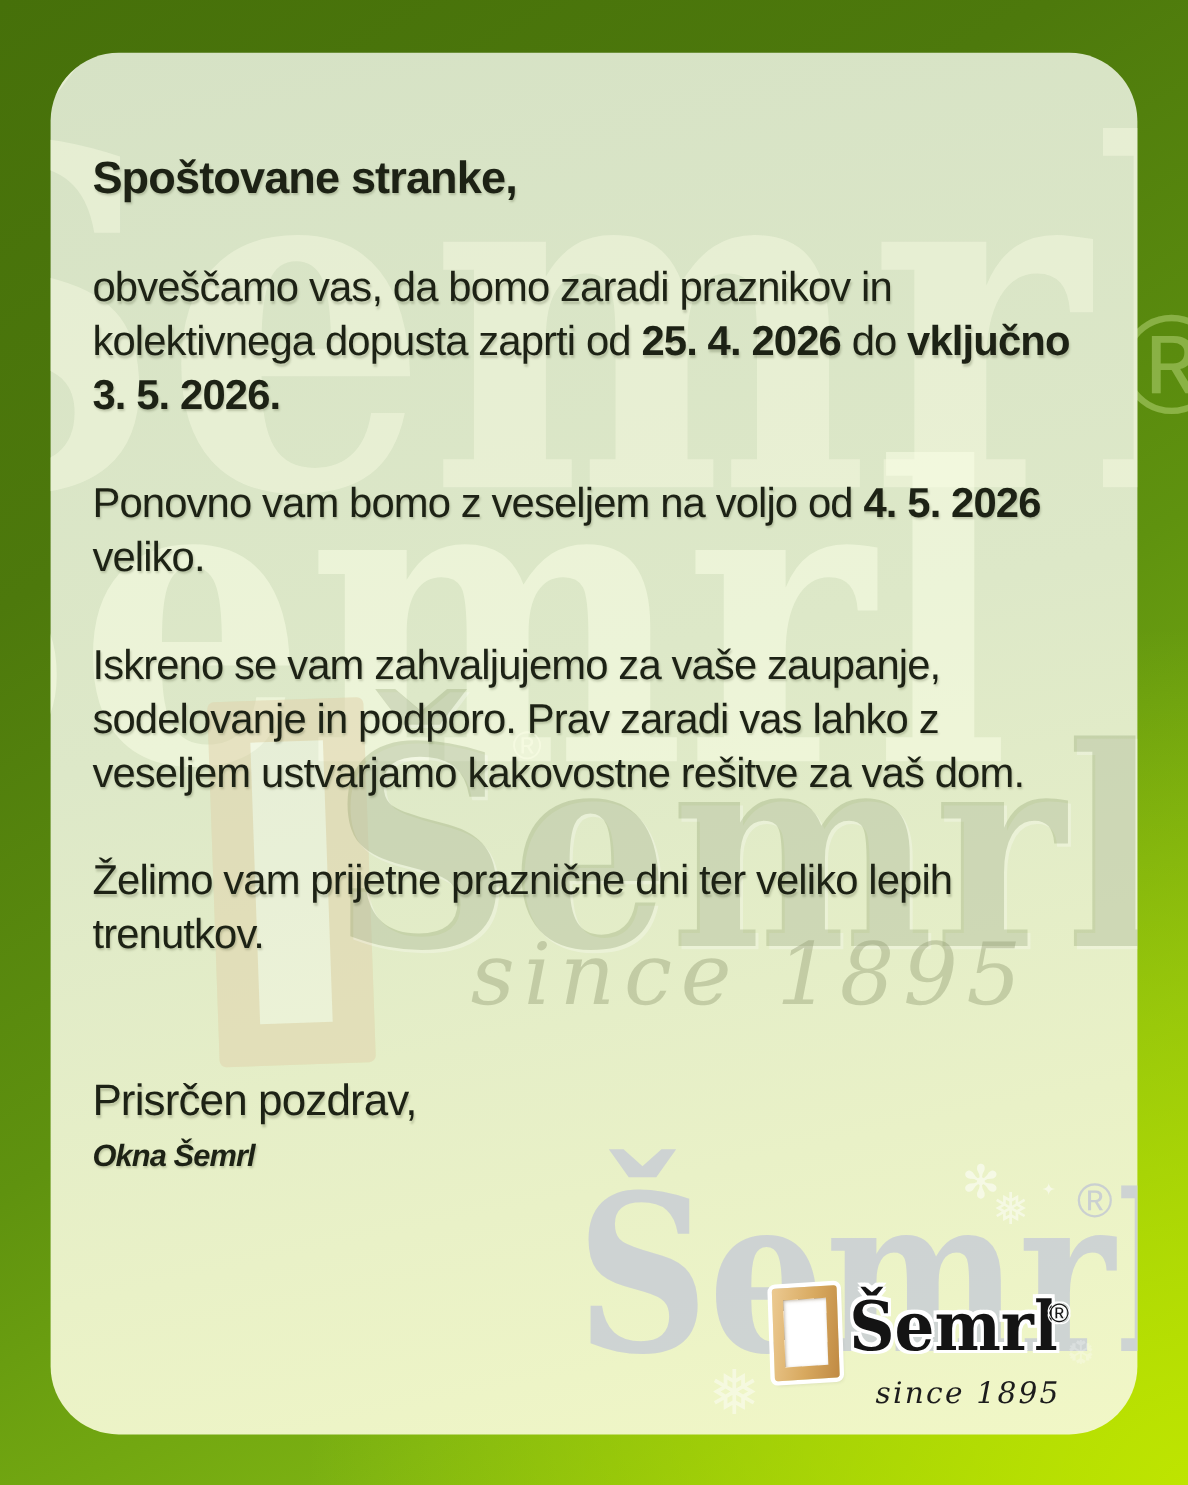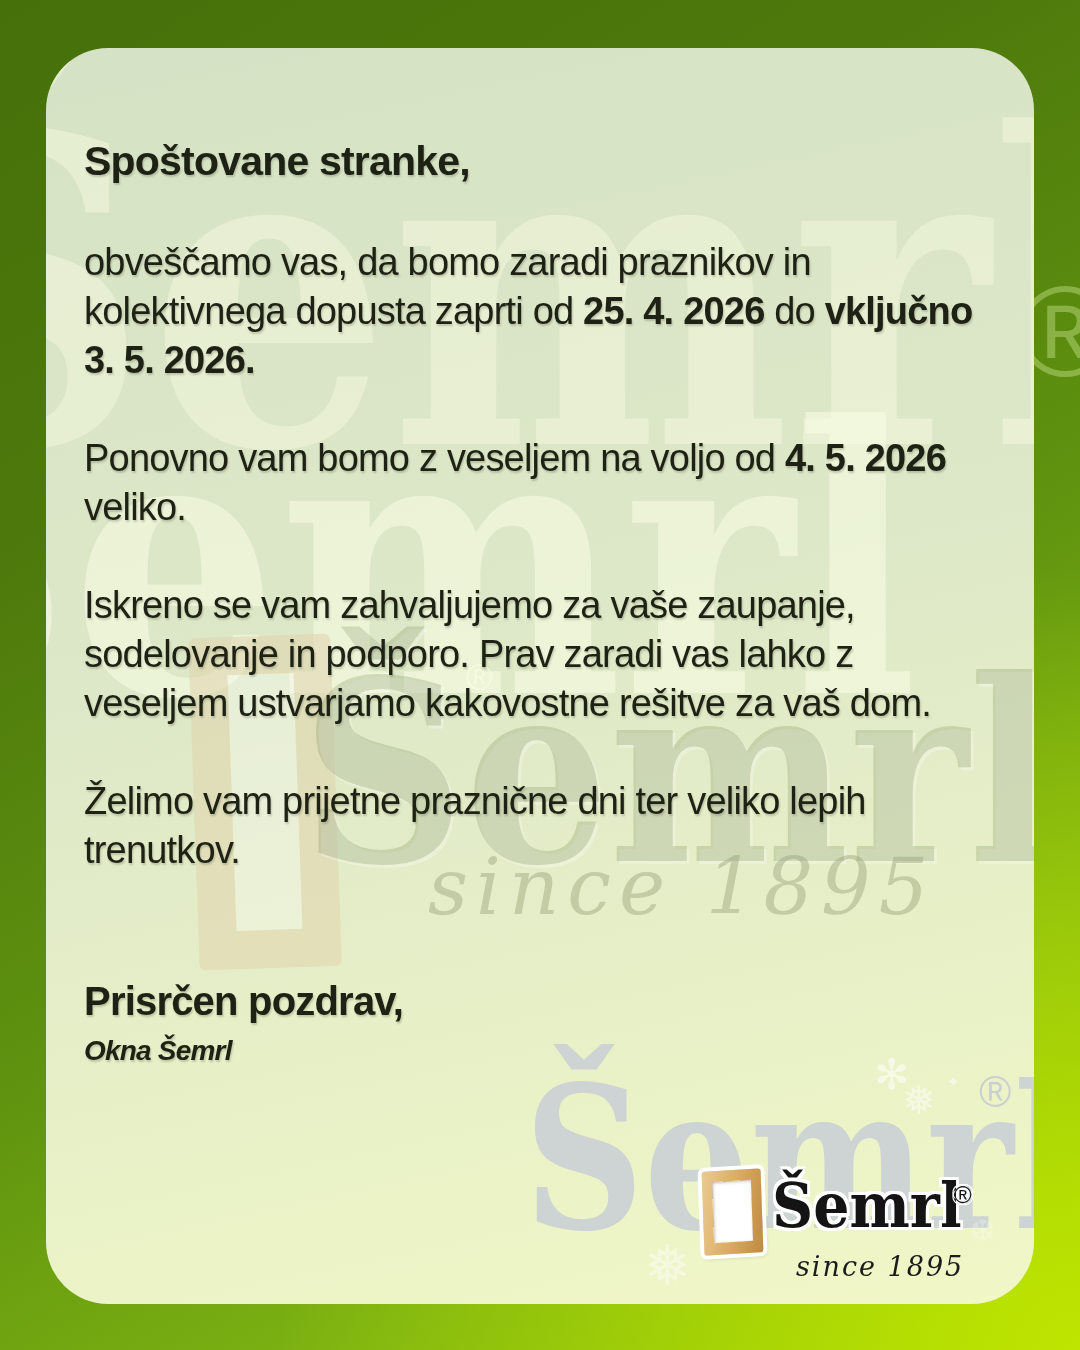--- a/index.html
+++ b/index.html
@@ -78,21 +78,21 @@
     color:#1d2215; letter-spacing:-0.8px;
     text-shadow:1px 2px 2px rgba(40,50,20,0.22);
   }
   .content .heading {
     font-size:41px; line-height:50px; font-weight:bold; margin:0 0 52px; white-space:nowrap;
   }
   .para { font-size:38px; line-height:49px; margin:0 0 49px; white-space:nowrap; }
   .para.gap-large { margin-bottom:102px; }
   .b { font-weight:bold; }
   .thanks { font-size:40px; line-height:49px; font-weight:bold; margin:0 0 51px; white-space:nowrap; }
-  .salutation { font-size:40px; line-height:49px; font-weight:bold; margin:0; white-space:nowrap; }
+  .salutation { font-size:40px; line-height:49px; font-weight:normal; margin:0; white-space:nowrap; }
   .signature { font-size:28px; line-height:49px; font-weight:bold; font-style:italic; margin:0; white-space:nowrap; }
   
   .logo { position:absolute; left:650px; top:1115px; width:330px; height:175px; z-index:7; }
   .logo-frame {
     position:absolute; left:7px; top:7px; width:59px; height:84px;
     background:linear-gradient(100deg, #ecca92 0%, #d8a95f 55%, #c08a43 100%);
     border-radius:3px; transform:rotate(-2deg) skewY(-1.5deg);
     box-shadow:0 0 0 4px #ffffff, 2px 3px 4px rgba(60,60,30,0.25);
   }
   .logo-frame::after {

